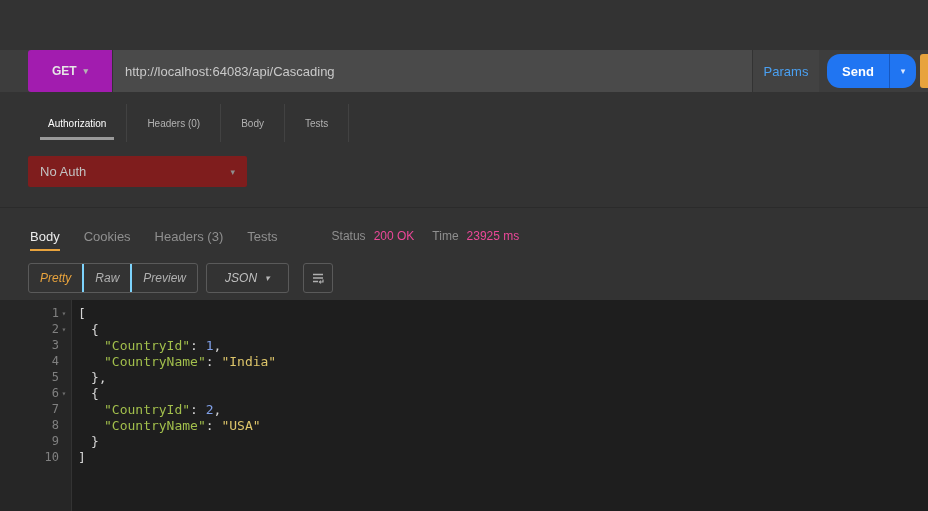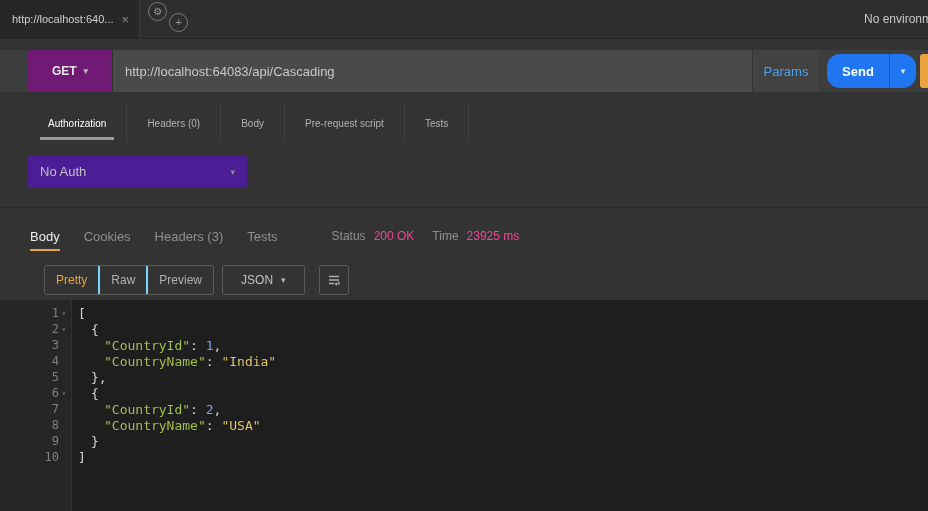--- a/index.html
+++ b/index.html
@@ -10,54 +10,54 @@
   .req-tab{height:38px;display:flex;align-items:center;background:#272727;padding:0 10px 0 12px;gap:8px;border-right:1px solid #3a3a3a;cursor:pointer;}
   .req-tab .title{font-size:11px;color:#d0d0d0;white-space:nowrap;}
   .close-x{color:#8a8a8a;font-size:13px;line-height:1;}
   .icon-circle{width:17px;height:17px;border:1px solid #7a7a7a;border-radius:50%;display:flex;align-items:center;justify-content:center;color:#9a9a9a;font-size:11px;margin-left:8px;cursor:pointer;flex:0 0 auto;}
   .gear{transform:translateY(-8px);font-size:10px;}
   .plus{transform:translateY(3px);margin-left:2px;}
   .no-env{margin-left:auto;color:#c9c9c9;font-size:12px;margin-right:-4px;white-space:nowrap;cursor:pointer;}
 
   
   .request-row{position:absolute;top:50px;left:0;right:0;height:42px;background:#3d3d3d;display:flex;align-items:center;padding-left:28px;box-sizing:border-box;}
-  .method{width:84px;height:42px;display:flex;align-items:center;justify-content:center;gap:7px;color:#e6e6e6;font-size:12px;font-weight:bold;background:#701a75;border-right:1px solid #333;border-radius:3px 0 0 3px;cursor:pointer;}
+  .method{width:84px;height:42px;display:flex;align-items:center;justify-content:center;gap:7px;color:#e6e6e6;font-size:12px;font-weight:bold;background:#a21caf;border-right:1px solid #333;border-radius:3px 0 0 3px;cursor:pointer;}
   .chev{color:#b5b5b5;font-size:9px;}
   .url-input{flex:1;height:42px;background:#4a4a4a;border:none;color:#c9c9c9;font-size:13px;padding:0 12px;outline:none;font-family:"Liberation Sans",sans-serif;}
   .params-btn{width:66px;height:42px;display:flex;align-items:center;justify-content:center;color:#4aa0f2;font-size:13px;background:#424242;border-left:1px solid #333;cursor:pointer;}
   .send-wrap{display:flex;margin-left:8px;height:34px;border-radius:13px;overflow:hidden;flex:0 0 auto;}
   .send-main{background:#2075f2;color:#fff;font-size:13px;font-weight:bold;display:flex;align-items:center;justify-content:center;width:62px;cursor:pointer;}
   .send-caret{background:#2075f2;border-left:1px solid #1557c0;width:26px;display:flex;align-items:center;justify-content:center;cursor:pointer;}
   .send-caret .chev{color:#dce8ff;}
   .edge-btn{width:8px;height:34px;background:#e8a33d;margin-left:4px;border-radius:3px 0 0 3px;cursor:pointer;flex:0 0 auto;}
 
   
   .req-tabs{position:absolute;top:104px;left:0;right:0;height:38px;display:flex;align-items:stretch;padding-left:28px;}
   .rtab{display:flex;align-items:center;padding:0 20px;font-size:10px;color:#b2b2b2;cursor:pointer;position:relative;border-right:1px solid #424242;}
   .rtab.active{color:#fff;}
   .rtab.active::after{content:"";position:absolute;left:12px;right:12px;bottom:2px;height:3px;background:#9a9a9a;}
 
   
-  .noauth{position:absolute;top:156px;left:28px;width:219px;height:31px;background:#4c1d95;border-radius:2px;display:flex;align-items:center;padding:0 12px;box-sizing:border-box;color:#c2c2c2;font-size:13px;cursor:pointer;}
+  .noauth{position:absolute;top:156px;left:28px;width:219px;height:31px;background:#7f1d1d;border-radius:2px;display:flex;align-items:center;padding:0 12px;box-sizing:border-box;color:#c2c2c2;font-size:13px;cursor:pointer;}
   .noauth .chev{margin-left:auto;color:#8f8f8f;}
 
   .pane-divider{position:absolute;top:207px;left:0;right:0;height:1px;background:#2b2b2b;}
 
   
   .resp-row{position:absolute;top:226px;left:30px;right:0;height:20px;display:flex;align-items:center;}
   .resp-tab{position:relative;margin-right:24px;color:#8f8f8f;font-size:13px;cursor:pointer;}
   .resp-tab.active{color:#ececec;}
   .resp-tab.active::after{content:"";position:absolute;left:0;right:0;bottom:-7px;height:2px;background:#e8a33d;}
   .status-group{display:flex;align-items:center;gap:8px;margin-left:30px;font-size:12px;}
   .slabel{color:#8f8f8f;}
   .sval{color:#ec4899;}
   .time-label{margin-left:10px;}
 
   
-  .view-row{position:absolute;top:263px;left:44px;height:32px;display:flex;align-items:flex-end;}
+  .view-row{position:absolute;top:263px;left:28px;height:32px;display:flex;align-items:flex-start;font-style:italic;}
   .seg{display:flex;border:1px solid #5a5a5a;border-radius:3px;overflow:hidden;}
   .vm{padding:7px 11px;font-size:12px;color:#b0b0b0;cursor:pointer;}
   .vm + .vm{border-left:2px solid #7dd3fc;}
   .vm.active{color:#e8a33d;}
   .fmt{margin-left:8px;border:1px solid #5a5a5a;border-radius:3px;padding:7px 18px;font-size:12px;color:#c0c0c0;display:flex;gap:8px;align-items:center;cursor:pointer;}
   .icon-btn{margin-left:14px;border:1px solid #5a5a5a;border-radius:3px;width:30px;height:30px;display:flex;align-items:center;justify-content:center;cursor:pointer;box-sizing:border-box;}
 
   
   .code-area{position:absolute;top:300px;left:0;right:0;bottom:0;display:flex;background:#1e1e1e;font-family:"DejaVu Sans Mono",monospace;}
   .gutter{width:72px;background:#262626;border-right:1px solid #333;padding-top:5px;box-sizing:border-box;flex:0 0 auto;}
@@ -69,29 +69,20 @@
   .tok-plain{color:#d6d6d6;}
   .tok-key{color:#a2bf4c;}
   .tok-num{color:#80a0e8;}
   .tok-str{color:#ddc56a;}
 </style>
 </head>
 <body>
 
 <div class="app">
 
-  <div class="topbar">
-    <div class="req-tab">
-      <span class="title">http://localhost:640...</span>
-      <span class="close-x">×</span>
-    </div>
-    <span class="icon-circle gear">⚙</span>
-    <span class="icon-circle plus">+</span>
-    <span class="no-env">No environm</span>
-  </div>
 
   <div class="request-row">
     <div class="method">
       <span>GET</span>
       <span class="chev">▾</span>
     </div>
     <input class="url-input" value="http://localhost:64083/api/Cascading" style="">
     <div class="params-btn">Params</div>
     <div class="send-wrap">
       <div class="send-main">Send</div>
@@ -99,21 +90,20 @@
         <span class="chev">▾</span>
       </div>
     </div>
     <div class="edge-btn"></div>
   </div>
 
   <div class="req-tabs">
     <div class="rtab active">Authorization</div>
     <div class="rtab">Headers (0)</div>
     <div class="rtab">Body</div>
-    <div class="rtab">Pre-request script</div>
     <div class="rtab">Tests</div>
   </div>
 
   <div class="noauth">
     <span>No Auth</span>
     <span class="chev">▾</span>
   </div>
 
   <div class="pane-divider"></div>
 

